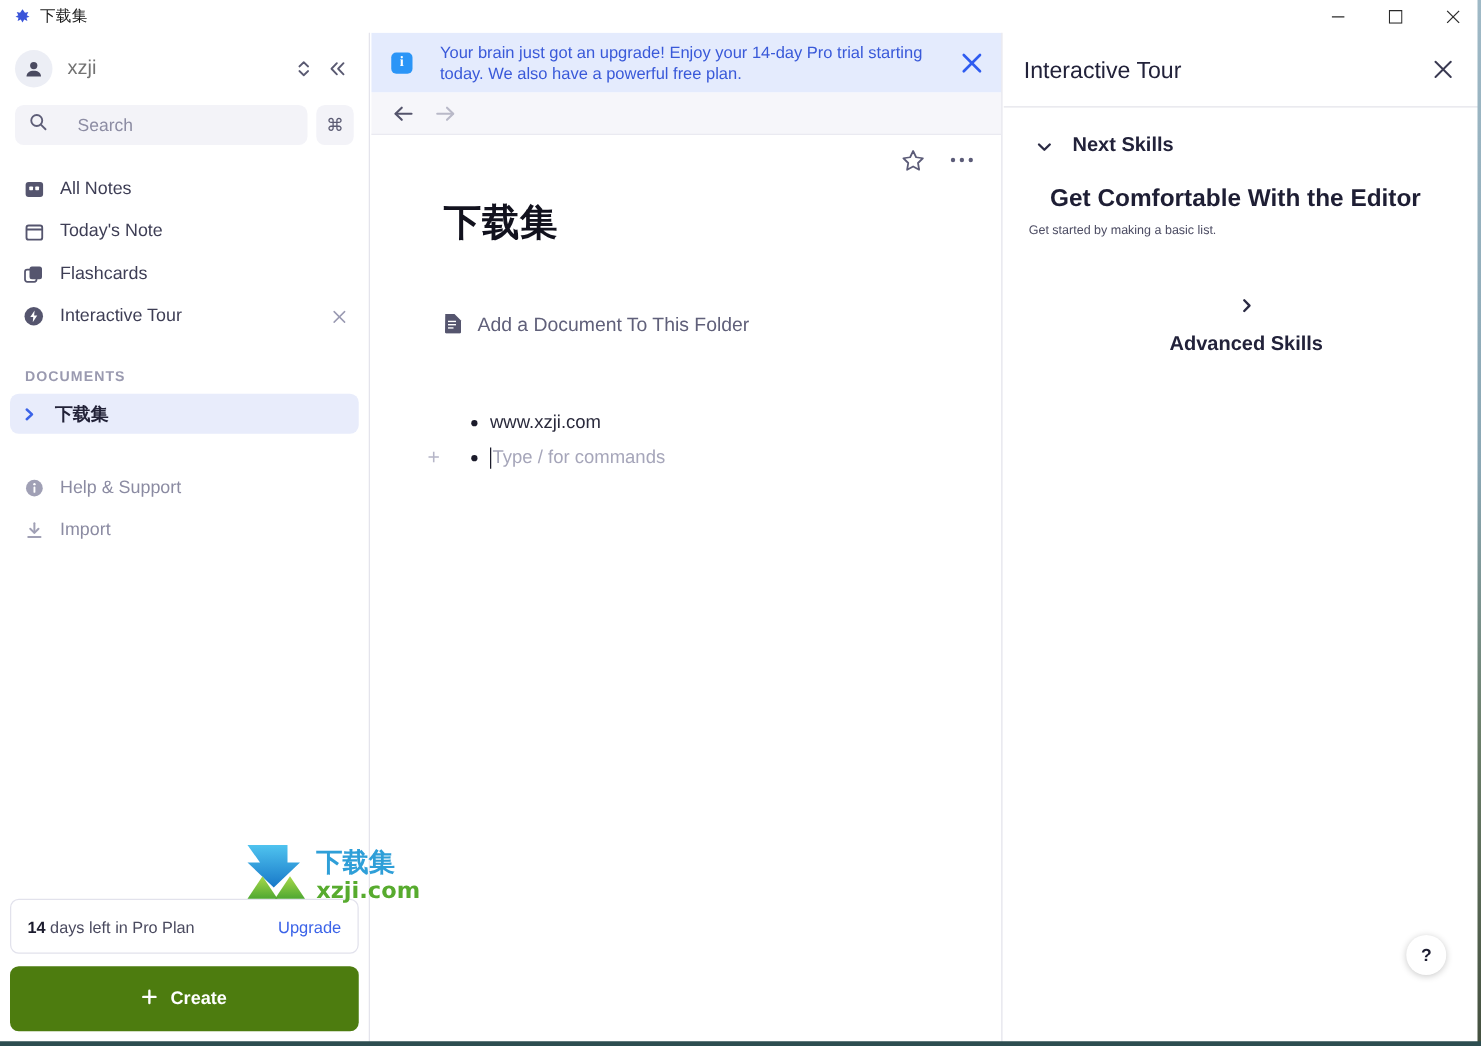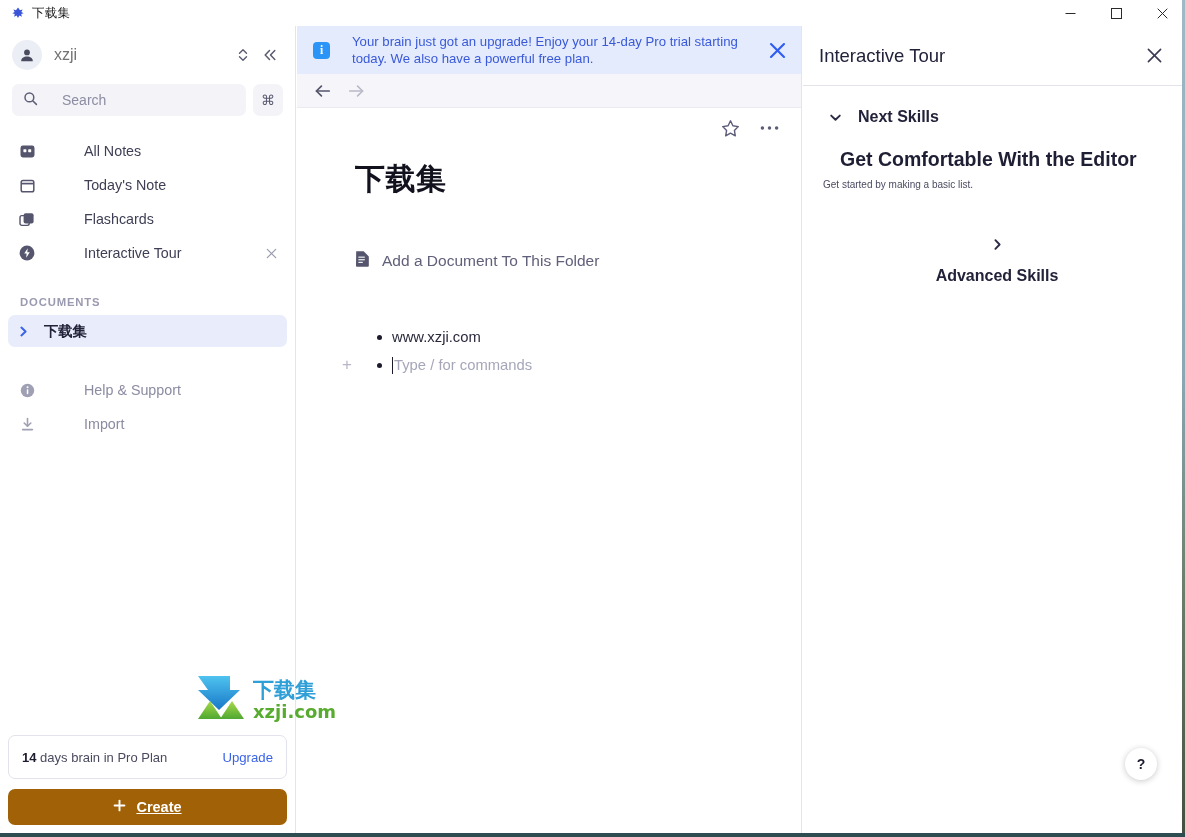--- a/index.html
+++ b/index.html
@@ -99,21 +99,20 @@
     display: flex; align-items: center; justify-content: center;
     color: #5a5a72; font-size: 14px;
   }
 
   .sb-nav { margin-top: 18px; }
   .nav-item {
     display: flex; align-items: center;
     height: 34px; margin: 0 8px; padding: 0 10px;
     border-radius: 6px; cursor: pointer;
     position: relative;
-    gap: 36px;
   }
   .nav-ico {
     width: 18px; height: 18px; flex: 0 0 18px;
     display: flex; align-items: center; justify-content: center;
     color: #55556e;
   }
   .nav-label {
     margin-left: 12px; font-size: 14.3px; color: #3e3e55;
   }
   .nav-close {
@@ -153,24 +152,24 @@
     height: 44px; border: 1px solid #e2e2ec; border-radius: 7px;
     display: flex; align-items: center; padding: 0 13px;
   }
   .plan-text { font-size: 13px; color: #4a4a5f; }
   .plan-text b { color: #1c1c2e; font-weight: 700; }
   .plan-upgrade {
     margin-left: auto; font-size: 13.2px; color: #3b63e8; cursor: pointer;
   }
   .create-btn {
     margin: 0 8px 12px 8px;
-    height: 36px; border-radius: 7px;
-    background: #a16207; color: #fff;
+    height: 52px; border-radius: 7px;
+    background: #4d7c0f; color: #fff;
     display: flex; align-items: center; justify-content: center; gap: 10px;
-    font-size: 14.5px; font-weight: 700; cursor: pointer; text-decoration: underline;
+    font-size: 14.5px; font-weight: 700; cursor: pointer;
   }
 
   
   .center {
     position: absolute; top: 26px; left: 297px;
     width: 505px; height: 811px;
     background: #ffffff;
     border-right: 1px solid #e4e4ec;
     z-index: 10;
     overflow: hidden;
@@ -464,21 +463,21 @@
           <path d="M2 4 L34 4 L34 18 L44 18 L23 38 L2 18 L12 18 Z" fill="url(#wmBlue)" transform="translate(0,-1)"></path>
           <path d="M2 46 L14 28 L26 46 Z" fill="url(#wmGreen)"></path>
           <path d="M24 46 L36 28 L48 46 Z" fill="url(#wmGreen)"></path>
           <text x="57" y="24" font-family="DejaVu Sans, sans-serif" font-size="21" font-weight="700" fill="#2f9fd8">下载集</text>
           <text x="57" y="45" font-family="DejaVu Sans, sans-serif" font-size="18" font-weight="700" fill="#57ab2e">xzji.com</text>
         </svg>
       </div>
     </div>
 
     <div class="plan-box">
-      <span class="plan-text"><b>14</b><span> days brain in Pro Plan</span></span>
+      <span class="plan-text"><b>14</b><span> days left in Pro Plan</span></span>
       <span class="plan-upgrade">Upgrade</span>
     </div>
 
     <div class="create-btn">
       <span>
         <svg width="13" height="13" viewBox="0 0 13 13" stroke="#fff" stroke-width="1.9" stroke-linecap="round">
           <line x1="6.5" y1="1.6" x2="6.5" y2="11.4"></line>
             <line x1="1.6" y1="6.5" x2="11.4" y2="6.5"></line>
         </svg>
       </span>

